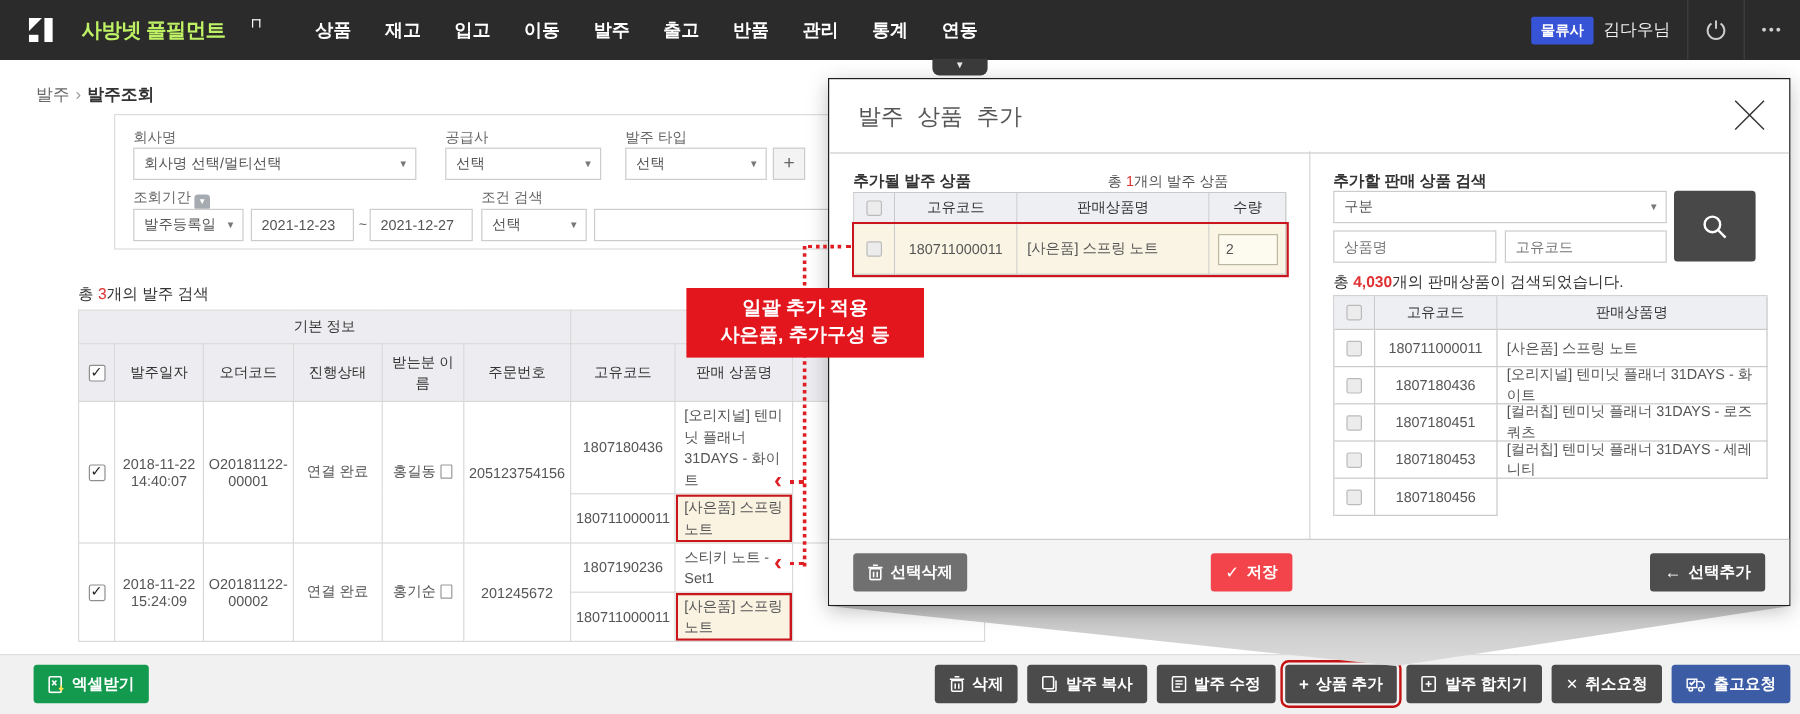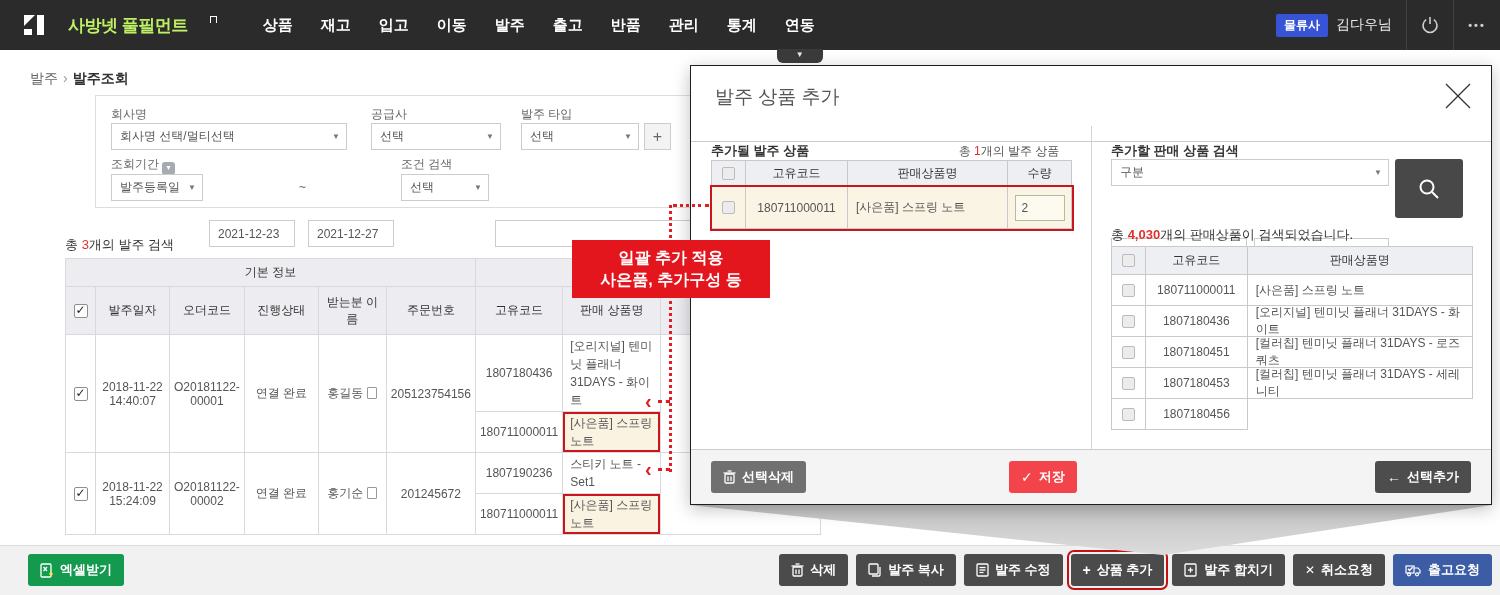--- a/index.html
+++ b/index.html
@@ -27,21 +27,21 @@
   .more-dots { color:#cfcfcf; font-size:11px; letter-spacing:2px; font-weight:bold; }
   
   .breadcrumb { position:absolute; left:30px; top:70px; font-size:14px; color:#666; z-index:1; }
   .breadcrumb .sep { color:#999; margin:0 5px; }
   .breadcrumb .cur { color:#333; font-weight:bold; }
   .filterbox { position:absolute; left:95px; top:95px; width:700px; height:113px; border:1px solid #ddd; background:#fff; z-index:1; }
   .lbl { position:absolute; font-size:12px; color:#666; }
   .lbl-badge { display:inline-block; width:13px; height:13px; background:#a6abb1; border-radius:3px; color:#fff; font-size:8px; text-align:center; line-height:12px; vertical-align:-2px; margin-left:3px; }
   .sel { position:absolute; height:27px; border:1px solid #ccc; background:#fff; font-size:12px; color:#555; line-height:25px; padding:0 18px 0 8px; cursor:pointer; overflow:hidden; white-space:nowrap; }
   .sel::after { content:"▼"; position:absolute; right:6px; top:0; font-size:8px; color:#777; line-height:26px; }
-  .inp { position:absolute; height:27px; border:1px solid #ccc; background:#fff; font-size:12px; color:#555; padding:0 8px; font-family:inherit;margin-top:46px; }
+  .inp { position:absolute; height:27px; border:1px solid #ccc; background:#fff; font-size:12px; color:#555; padding:0 8px; font-family:inherit; }
   .tilde { position:absolute; font-size:12px; color:#666; }
   .plusbtn { position:absolute; width:27px; height:27px; border:1px solid #ccc; background:#f3f3f3; color:#666; font-size:16px; text-align:center; line-height:25px; cursor:pointer; }
   
   .summary { position:absolute; left:65px; top:236px; font-size:13px; color:#333; z-index:1; }
   .red-num { color:#e03131; }
   .results { position:absolute; left:65px; top:258px; z-index:1; border-collapse:collapse; table-layout:fixed; }
   .results th, .results td { border:1px solid #d9d9d9; font-size:12px; font-weight:normal; color:#555; text-align:center; vertical-align:middle; padding:2px 4px; }
   .results thead th { background:#ededf1; color:#333; }
   .results .grp { height:28px; }
   .results .hdr th { height:48px; }
@@ -54,21 +54,21 @@
   .cbx.empty { background:#ececec; border-color:#bbb; }
   .note-ic { display:inline-block; width:10px; height:12px; border:1px solid #999; border-radius:1px; vertical-align:-2px; margin-left:4px; background:#fff; }
   
   .dot-h { position:absolute; height:0; border-top:3px dotted #e01f24; z-index:25; }
   .dot-v { position:absolute; width:0; border-left:3px dotted #e01f24; z-index:15; }
   .chev { position:absolute; color:#e01f24; font-size:20px; font-weight:bold; z-index:15; line-height:10px; }
   .callout { position:absolute; left:572px; top:240px; width:198px; height:58px; background:#e3151d; color:#fff;
     font-size:16px; font-weight:bold; text-align:center; display:flex; flex-direction:column; justify-content:center; line-height:1.35; z-index:30; }
   
   .modal { position:absolute; left:690px; top:65px; width:802px; height:440px; background:#fff; border:1px solid #1f1f1f; box-shadow:0 4px 16px rgba(0,0,0,.25); z-index:20; }
-  .modal-header { position:absolute; left:0; top:0; width:100%; height:76px; border-bottom:1px solid #ccc; }
+  .modal-header { position:absolute; left:0; top:0; width:100%; height:62px; border-bottom:1px solid #ccc;font-family:Liberation Mono, monospace; }
   .modal-title { position:absolute; left:24px; top:18px; font-size:19px; color:#555; }
   .modal-close { position:absolute; right:16px; top:13px; width:34px; height:34px; cursor:pointer; }
   .modal-vdivider { position:absolute; left:400px; top:60px; bottom:0; width:1px; background:#d5d5d5; }
   .modal-footer { position:absolute; left:0; bottom:0; width:100%; height:55px; background:#f4f4f4; border-top:1px solid #ccc; }
   .pane-lbl { position:absolute; font-size:13px; font-weight:bold; color:#333; }
   .pane-cnt { position:absolute; font-size:12px; color:#555; }
   
   .mtable { position:absolute; border-top:1px solid #c9c9c9; border-left:1px solid #c9c9c9; }
   .mrow { display:flex; }
   .mcell { border-right:1px solid #c9c9c9; border-bottom:1px solid #c9c9c9; display:flex; align-items:center; justify-content:center; font-size:12px; color:#555; }
@@ -265,21 +265,21 @@
     <span class="modal-close">
       <svg width="34" height="34" viewBox="0 0 34 34" stroke="#333" stroke-width="1.2">
           <line x1="5" y1="5" x2="29" y2="29"></line>
           <line x1="29" y1="5" x2="5" y2="29"></line>
         </svg>
     </span>
   </div>
   <div class="modal-vdivider"></div>
 
   <span class="pane-lbl" style="left:20px; top:76px;">추가될 발주 상품</span>
-  <span class="pane-cnt" style="left:248px; top:77px; width:140px; text-align:center;"><span>총 </span><span class="red-num">1</span><span>개의 발주 상품</span></span>
+  <span class="pane-cnt" style="left:232px; top:77px; width:140px; text-align:left;"><span>총 </span><span class="red-num">1</span><span>개의 발주 상품</span></span>
 
   <div class="mtable" style="left:20px; top:94px; width:361px;">
     <div class="mrow mhead">
       <div class="mcell" style="width:34px; height:26px;">
           <span class="cbx empty" style="width:13px;height:13px;"></span>
         </div>
       <div class="mcell" style="width:102px; height:26px;">고유코드</div>
       <div class="mcell" style="width:160px; height:26px;">판매상품명</div>
       <div class="mcell" style="width:64px; height:26px;">수량</div>
     </div>

